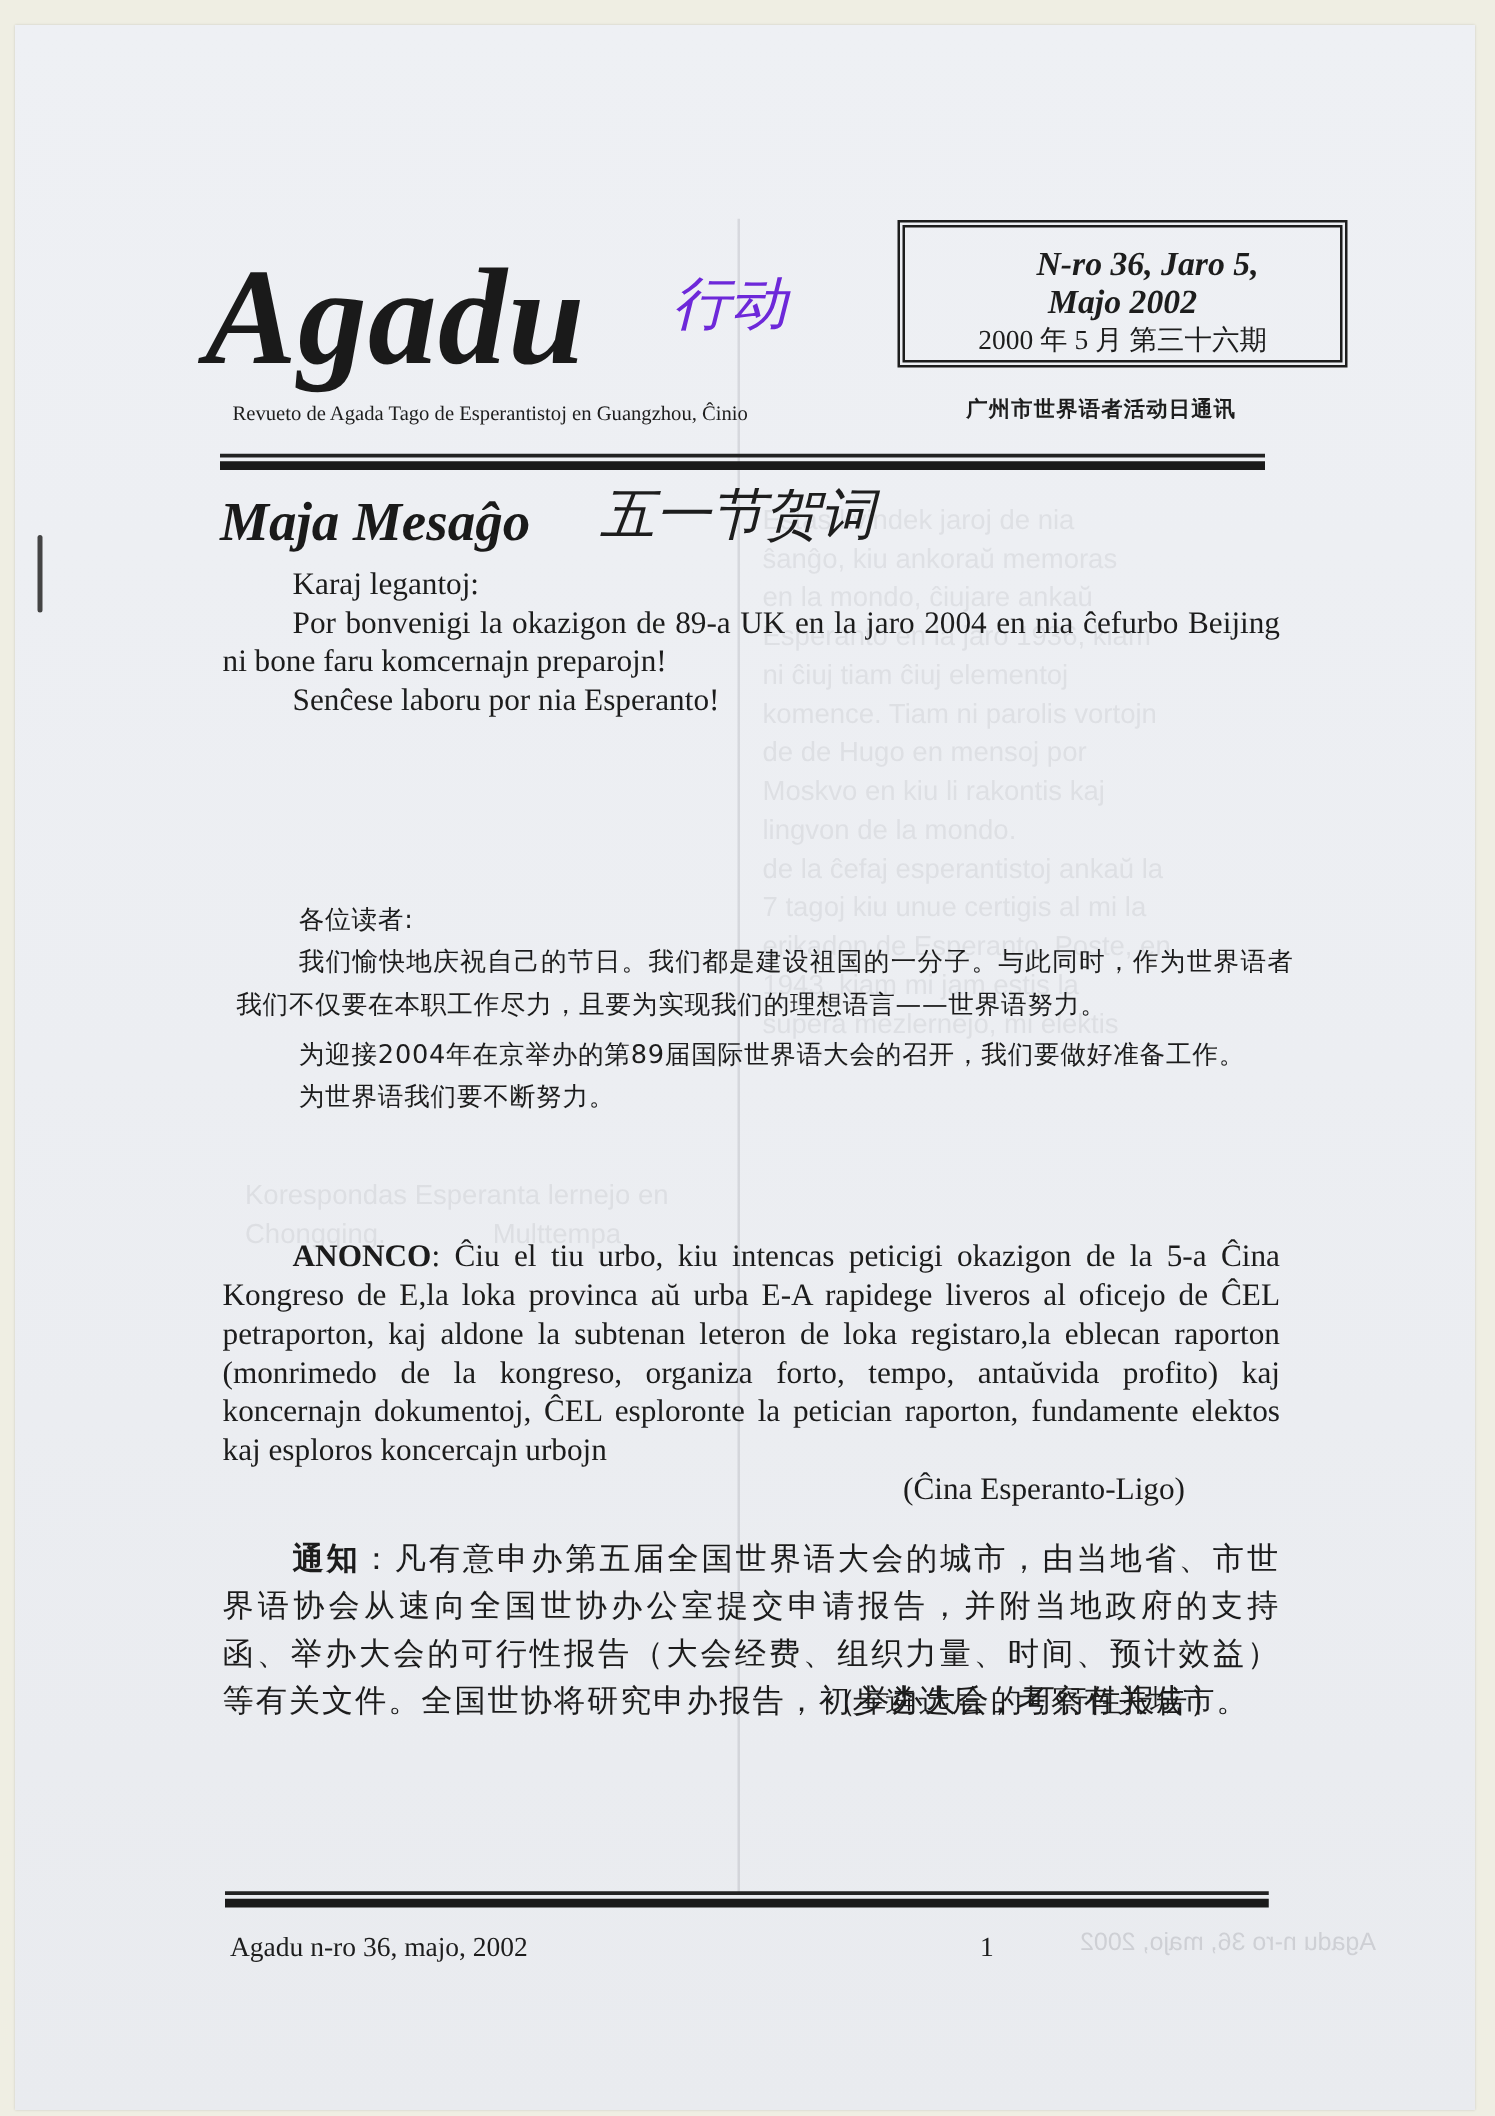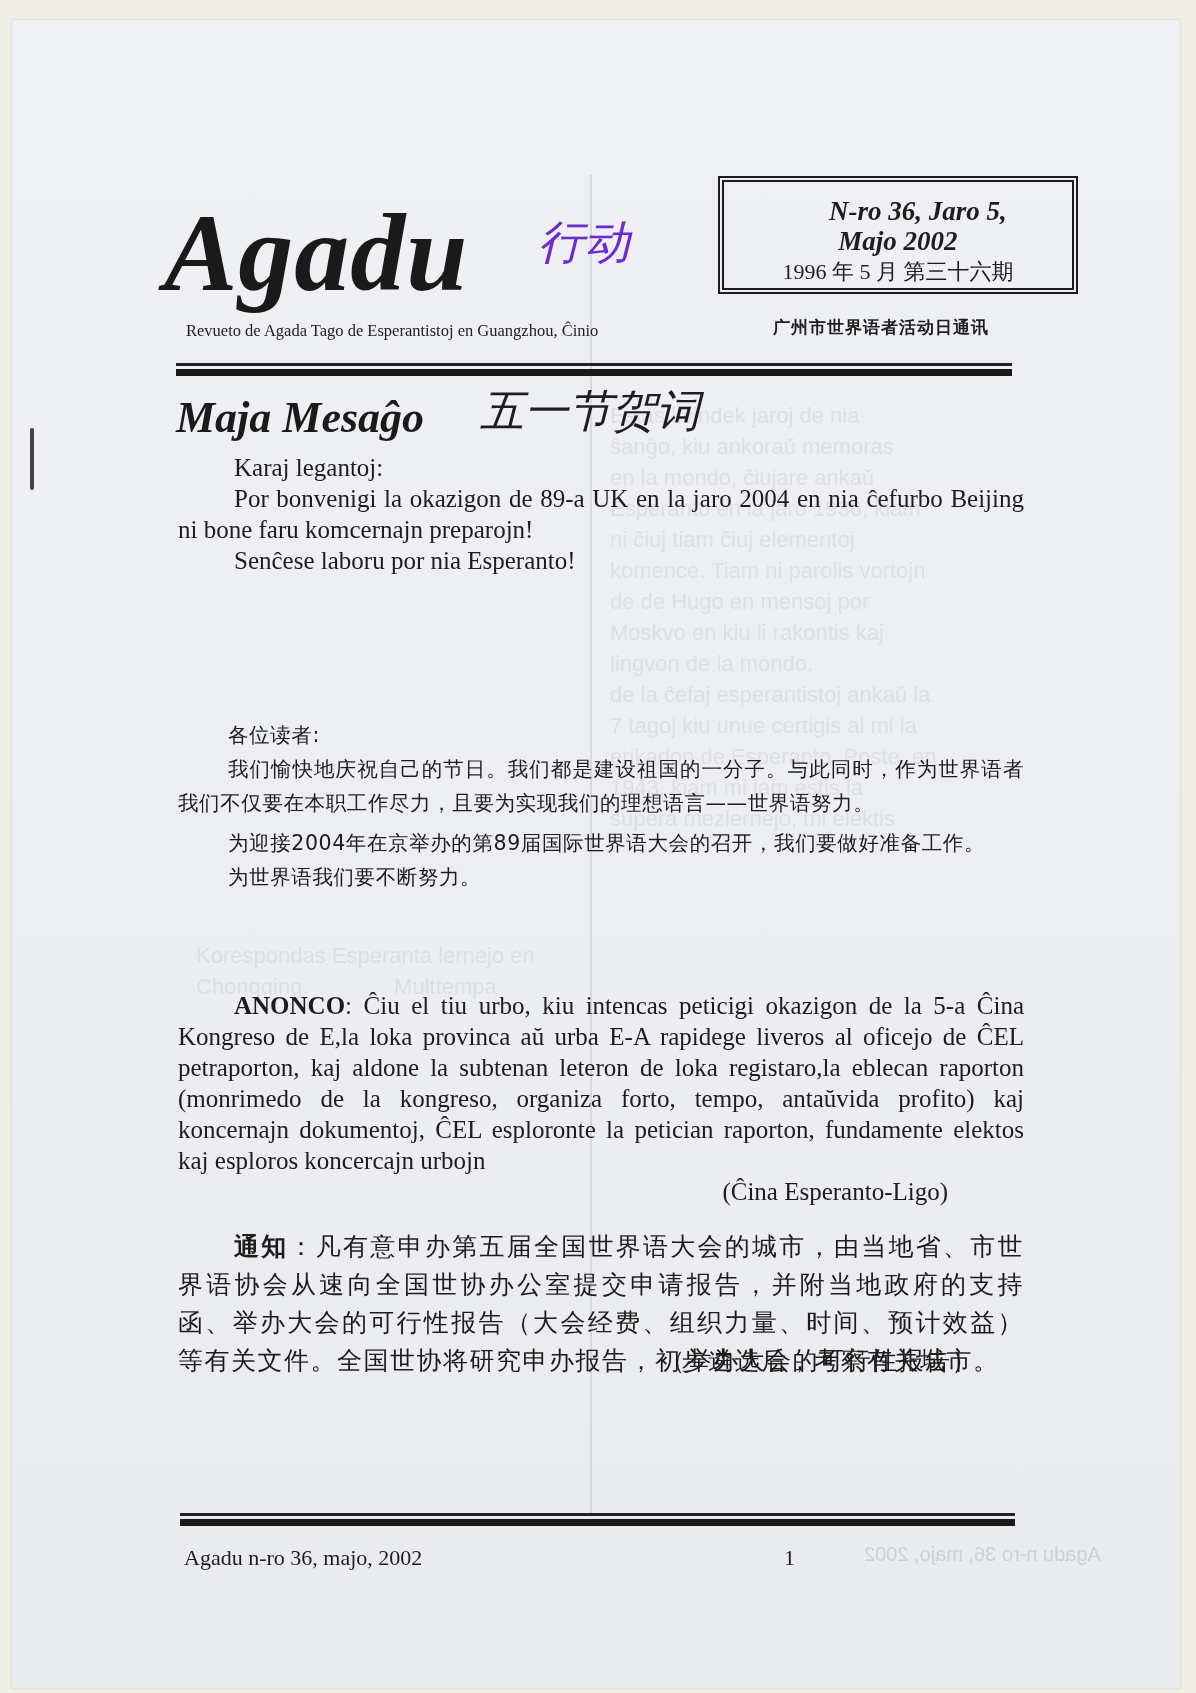--- a/index.html
+++ b/index.html
@@ -67,20 +67,21 @@
   }
   .body {
     position: absolute; left: 178px; width: 846px;
     font-size: 25px; line-height: 31px; text-align: justify; color: #1c1c1c;
   }
   .body p { margin: 0; }
   .ind { text-indent: 56px; }
   .cn {
     font-family: "DejaVu Sans", sans-serif; font-size: 20.5px; line-height: 34px;
     letter-spacing: 0.6px;
+    margin-left: 11px;
   }
   .cn-big {
     font-family: "DejaVu Sans", sans-serif; font-size: 25px; line-height: 38px;
     letter-spacing: 1.5px;
   }
   .sig { text-align: right; padding-right: 76px; }
   .sig-cn { padding-left: 482px; }
   .footer-left { position: absolute; left: 184px; top: 1545px; font-size: 22px; }
   .footer-page { position: absolute; left: 784px; top: 1545px; font-size: 22px; }
   .ghost-footer {
@@ -116,21 +117,21 @@
 Chongqing.              Multtempa</div>
 
 <div class="staple"></div>
 
 <div class="title">Agadu</div>
 <div class="title-cn">行动</div>
 
 <div class="issue-box">
   <div class="l1">N-ro 36, Jaro 5,</div>
   <div class="l2">Majo 2002</div>
-  <div class="l3">1996 年 5 月 第三十六期</div>
+  <div class="l3">2000 年 5 月 第三十六期</div>
 </div>
 
 <div class="subtitle">Revueto de Agada Tago de Esperantistoj en Guangzhou, Ĉinio</div>
 <div class="subtitle-cn">广州市世界语者活动日通讯</div>
 
 <div class="rule top"></div>
 
 <div class="heading">Maja Mesaĝo</div>
 <div class="heading-cn">五一节贺词</div>
 

